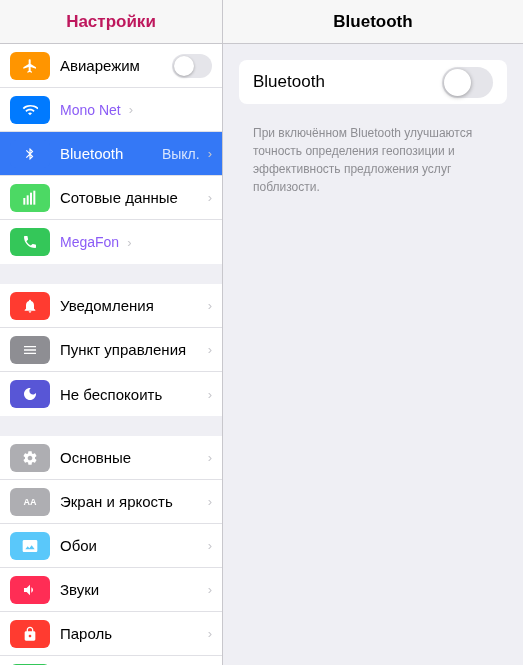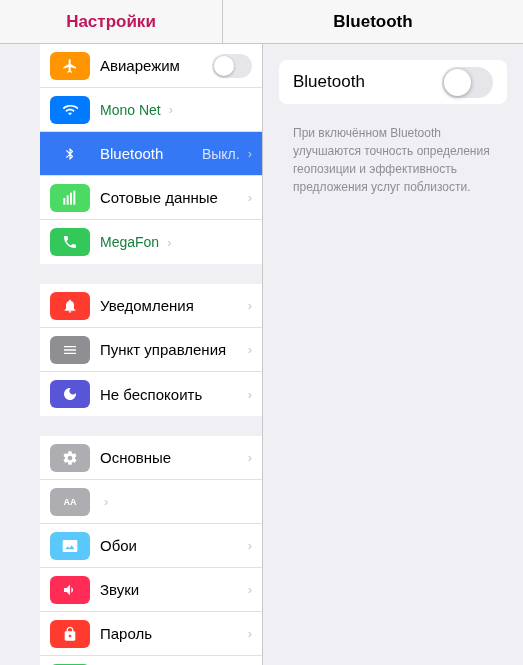--- a/index.html
+++ b/index.html
@@ -37,21 +37,20 @@
       justify-content: center;
       font-size: 17px;
       font-weight: 600;
       color: #000;
     }
 
     .content-row {
       display: flex;
       flex: 1;
       overflow: hidden;
-      padding-left: 40px;
     }
 
     
     .sidebar {
       width: 223px;
       background: #efeff4;
       border-right: 1px solid #c8c7cc;
       overflow-y: auto;
       flex-shrink: 0;
     }
@@ -96,21 +95,21 @@
       font-size: 16px;
     }
 
     .item-label {
       flex: 1;
       font-size: 15px;
       color: #000;
     }
     .item-value {
       font-size: 14px;
-      color: #15803d;
+      color: #8b5cf6;
       margin-right: 4px;
     }
 
     .chevron {
       color: #c7c7cc;
       font-size: 13px;
       margin-left: 4px;
     }
 
     
@@ -286,20 +285,21 @@
           <div class="item-icon" style="background: rgb(174, 174, 178); color: white; font-size: 13px; font-weight: bold;">
             <svg viewBox="0 0 24 24" fill="white" width="16" height="16">
               <path d="M19.43 12.98c.04-.32.07-.64.07-.98s-.03-.66-.07-.98l2.11-1.65c.19-.15.24-.42.12-.64l-2-3.46c-.12-.22-.39-.3-.61-.22l-2.49 1c-.52-.4-1.08-.73-1.69-.98l-.38-2.65C14.46 2.18 14.25 2 14 2h-4c-.25 0-.46.18-.49.42l-.38 2.65c-.61.25-1.17.59-1.69.98l-2.49-1c-.23-.09-.49 0-.61.22l-2 3.46c-.13.22-.07.49.12.64l2.11 1.65c-.04.32-.07.65-.07.98s.03.66.07.98l-2.11 1.65c-.19.15-.24.42-.12.64l2 3.46c.12.22.39.3.61.22l2.49-1c.52.4 1.08.73 1.69.98l.38 2.65c.03.24.24.42.49.42h4c.25 0 .46-.18.49-.42l.38-2.65c.61-.25 1.17-.59 1.69-.98l2.49 1c.23.09.49 0 .61-.22l2-3.46c.12-.22.07-.49-.12-.64l-2.11-1.65zM12 15.5c-1.93 0-3.5-1.57-3.5-3.5s1.57-3.5 3.5-3.5 3.5 1.57 3.5 3.5-1.57 3.5-3.5 3.5z"></path>
             </svg>
           </div>
           <span class="item-label">Основные</span>
           <span class="chevron">›</span>
         </div>
         <div class="sidebar-item">
           <div class="item-icon" style="background: rgb(174, 174, 178); color: white; font-size: 9px; font-weight: bold;">AA</div>
+          <span class="item-label">Экран и яркость</span>
           <span class="chevron">›</span>
         </div>
         <div class="sidebar-item">
           <div class="item-icon" style="background: rgb(90, 200, 250); color: white; font-size: 13px; font-weight: bold;">
             <svg viewBox="0 0 24 24" fill="white" width="16" height="16">
               <path d="M21 3H3C2 3 1 4 1 5v14c0 1.1.9 2 2 2h18c1 0 2-1 2-2V5c0-1-1-2-2-2zM5 17l3.5-4.5 2.5 3.01L14.5 11l4.5 6H5z"></path>
             </svg>
           </div>
           <span class="item-label">Обои</span>
           <span class="chevron">›</span>

